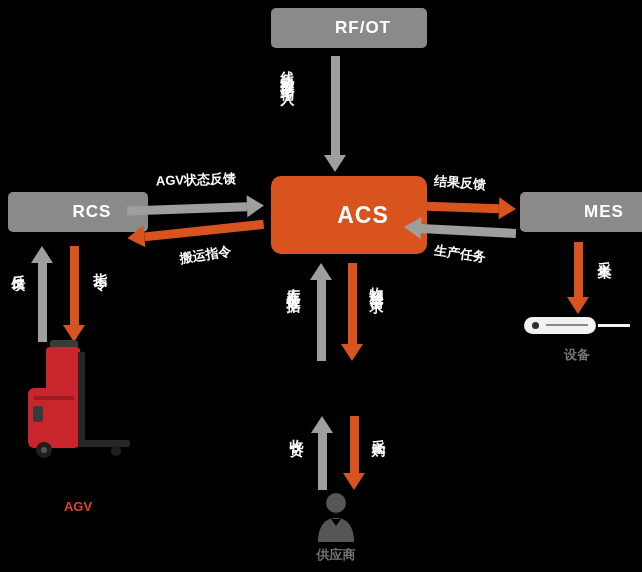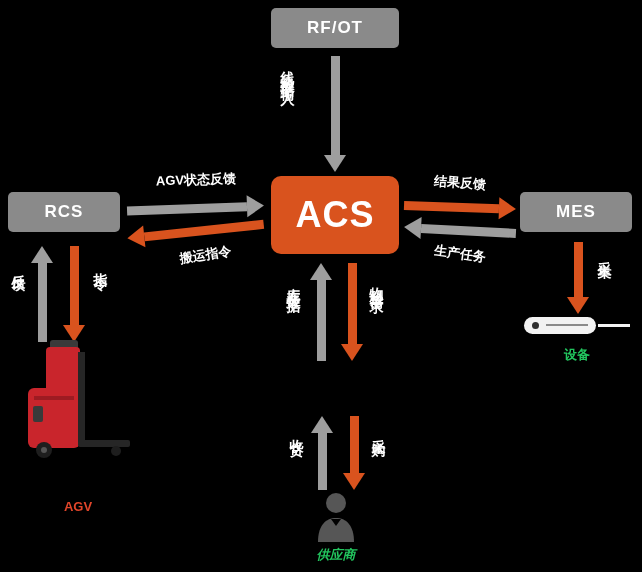--- a/index.html
+++ b/index.html
@@ -6,23 +6,23 @@
   .stage {
     position:relative; width:642px; height:572px; background:#000000;
     overflow:hidden; font-family:"Liberation Sans","DejaVu Sans",sans-serif;
   }
   .abs { position:absolute; }
 
   
   .node {
     position:absolute; display:flex; align-items:center; justify-content:center;
     background:#8a8a8a; color:#ffffff; font-weight:bold; font-size:17px;
-    border-radius:5px; letter-spacing:1px;
+    border-radius:5px; letter-spacing:1px;padding-left:28px;
   }
-  #acs { background:#d9531e; font-size:36px; border-radius:10px; box-shadow:0 2px 0 rgba(0,0,0,.25); }
+  #acs { background:#d9531e; font-size:23px; border-radius:10px; box-shadow:0 2px 0 rgba(0,0,0,.25); }
 
   
   .arrow { position:absolute; display:flex; --c:#9e9e9e; }
   .arrow.orange { --c:#d9531e; }
   .arrow.h { flex-direction:row; align-items:center; }
   .arrow.v { flex-direction:column; align-items:center; }
   .shaft { background:var(--c); }
   .h > .shaft { flex:1; height:9px; }
   .v > .shaft { flex:1; width:9px; }
   .head { width:0; height:0; flex:none; }
@@ -30,21 +30,21 @@
   .head.left  { border-top:11px solid transparent; border-bottom:11px solid transparent; border-right:17px solid var(--c); }
   .head.up    { border-left:11px solid transparent; border-right:11px solid transparent; border-bottom:17px solid var(--c); }
   .head.down  { border-left:11px solid transparent; border-right:11px solid transparent; border-top:17px solid var(--c); }
 
   
   .hlabel { position:absolute; color:#ffffff; font-weight:bold; font-size:13px; text-align:center; white-space:nowrap; }
   .vlabel {
     position:absolute; color:#ffffff; font-weight:bold; font-size:14px;
     writing-mode:vertical-rl; text-orientation:upright; letter-spacing:4px; white-space:nowrap;
   }
-  .entity-label { position:absolute; color:#22c55e; font-weight:bold; font-size:13px; text-align:center; }
+  .entity-label { position:absolute; color:#737373; font-weight:bold; font-size:13px; text-align:center; }
   #agv-label { color:#e0452a; }
 </style>
 </head>
 <body>
 
 <div class="stage">
 
   <div class="node" id="rfot" style="left:271px;top:8px;width:128px;height:40px;">RF/OT</div>
 
   <div class="node" id="acs" style="left:271px;top:176px;width:128px;height:78px;">ACS</div>
@@ -140,15 +140,15 @@
     <div class="shaft"></div>
     <div class="head down"></div>
   </div>
   <div class="vlabel" style="left:370px;top:428px;">采购</div>
 
   <svg class="abs" style="left:314px;top:492px;" width="44" height="50" viewBox="0 0 44 50">
     <circle cx="22" cy="11" r="10" fill="#565656"></circle>
     <path d="M4 50 C4 33 12 26 22 26 C32 26 40 33 40 50 Z" fill="#565656"></path>
     <path d="M17 27 L22 34 L27 27 Z" fill="#000000"></path>
   </svg>
-  <div class="entity-label" style="left:306px;top:546px;width:60px;font-style:italic;">供应商</div>
+  <div class="entity-label" style="left:306px;top:546px;width:60px;">供应商</div>
 
 </div>
 
 </body></html>

